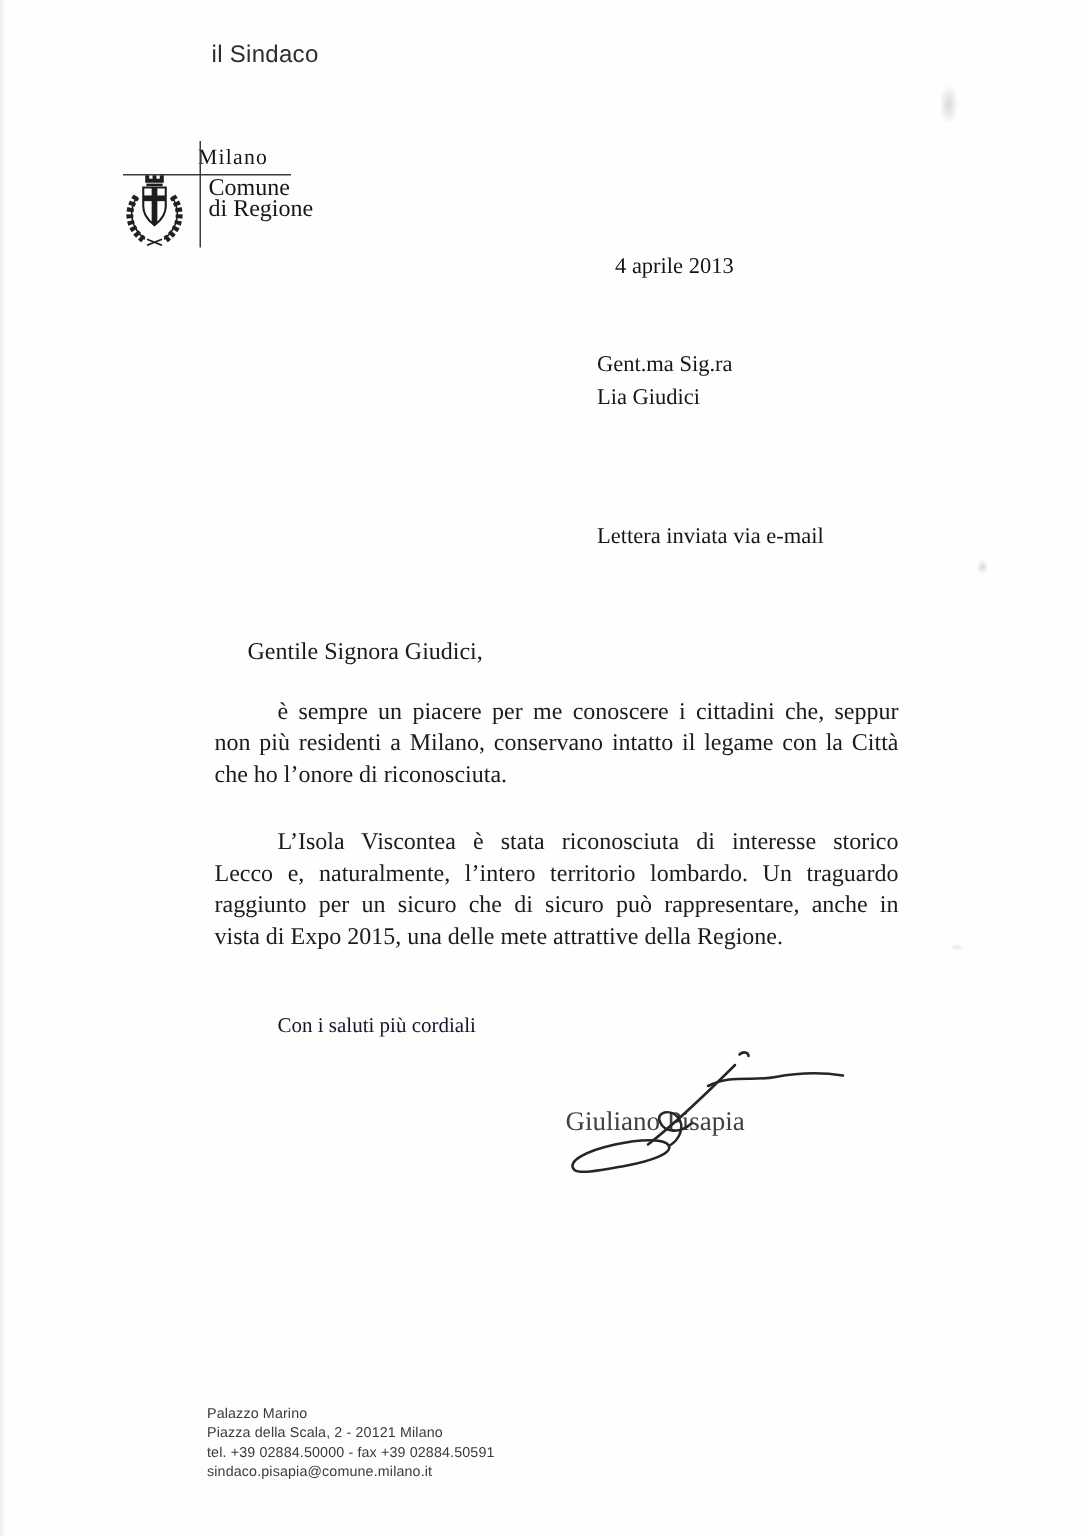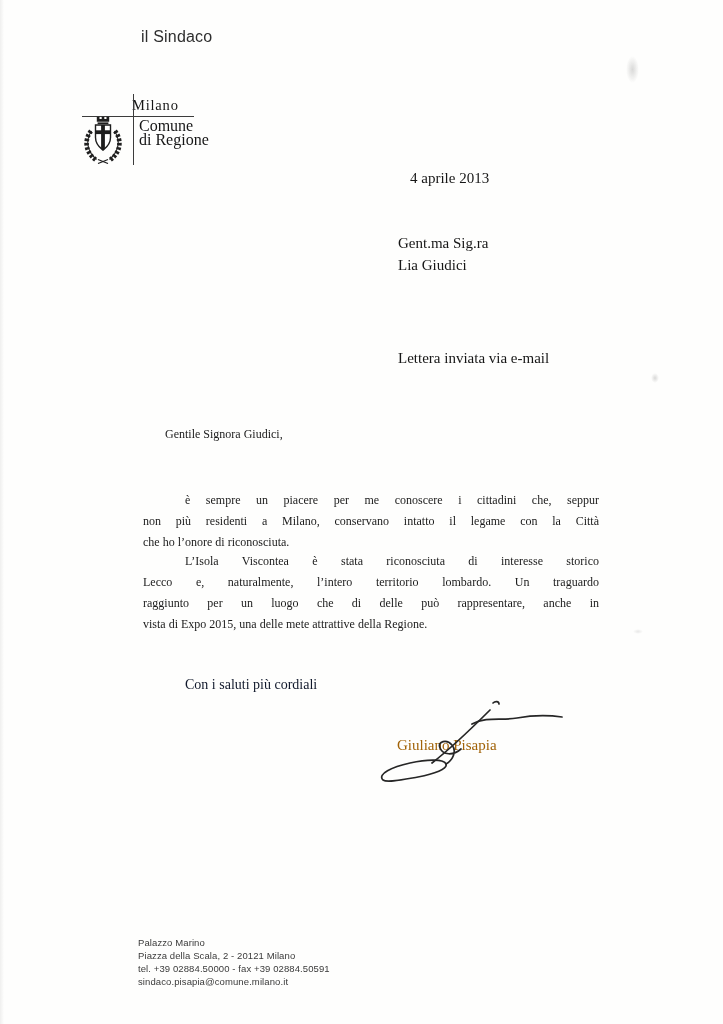--- a/index.html
+++ b/index.html
@@ -41,33 +41,33 @@
 
   
   .r-col { left:398px; font-size:15px; color:#161616; }
   .date { top:170px;margin-left:12px; }
   .recipient { top:233px; line-height:21.5px; }
   .delivery { top:310px;margin-top:40px; }
 
   
   .bodyline {
     left:143px; width:456px;
-    font-size:12px; line-height:21px; color:#1b1b1b;
+    font-size:16px; line-height:21px; color:#1b1b1b;
   }
   .jline { text-align:justify; text-align-last:justify; }
   .lline { text-align-last:left; }
   .ind-sal { text-indent:22px; }
   .ind-par { text-indent:42px; }
   .salutation { top:424px; }
-  .para1 { top:490px; }
+  .para1 { top:464px; }
   .para2 { top:551px; }
   .closing { left:185px; top:677px; font-size:14px; color:#0f172a; }
 
   
-  .sig-name { left:397px; top:737px; font-size:15px; color:#a16207; }
+  .sig-name { left:377px; top:737px; font-size:18px; color:#404040; }
   .sig-svg { left:372px; top:690px; }
 
   
   .footer {
     left:138px; top:937px;
     font-family:"Liberation Sans", sans-serif;
     font-size:9.5px; line-height:12.9px;
     font-weight:normal; color:#3a3a3a; letter-spacing:.1px;
   }
 
@@ -129,21 +129,21 @@
 
   <div class="abs bodyline para1">
     <div class="jline ind-par">è sempre un piacere per me conoscere i cittadini che, seppur</div>
     <div class="jline">non più residenti a Milano, conservano intatto il legame con la Città</div>
     <div class="jline lline">che ho l’onore di riconosciuta.</div>
   </div>
 
   <div class="abs bodyline para2">
     <div class="jline ind-par">L’Isola Viscontea è stata riconosciuta di interesse storico</div>
     <div class="jline">Lecco e, naturalmente, l’intero territorio lombardo. Un traguardo</div>
-    <div class="jline">raggiunto per un luogo che di delle può rappresentare, anche in</div>
+    <div class="jline">raggiunto per un sicuro che di sicuro può rappresentare, anche in</div>
     <div class="jline lline">vista di Expo 2015, una delle mete attrattive della Regione.</div>
   </div>
 
   <div class="abs closing">Con i saluti più cordiali</div>
 
   <div class="abs sig-name">Giuliano Pisapia</div>
   <svg class="abs sig-svg" width="200" height="100" viewBox="0 0 200 100">
     <g fill="none" stroke="#262626" stroke-width="1.7" stroke-linecap="round">
 
       <path d="M11,90 C5,84 20,77 38,73 C56,69 72,69 74,74 C76,79 62,84 46,87 C29,90 15,93 11,90 Z"></path>

